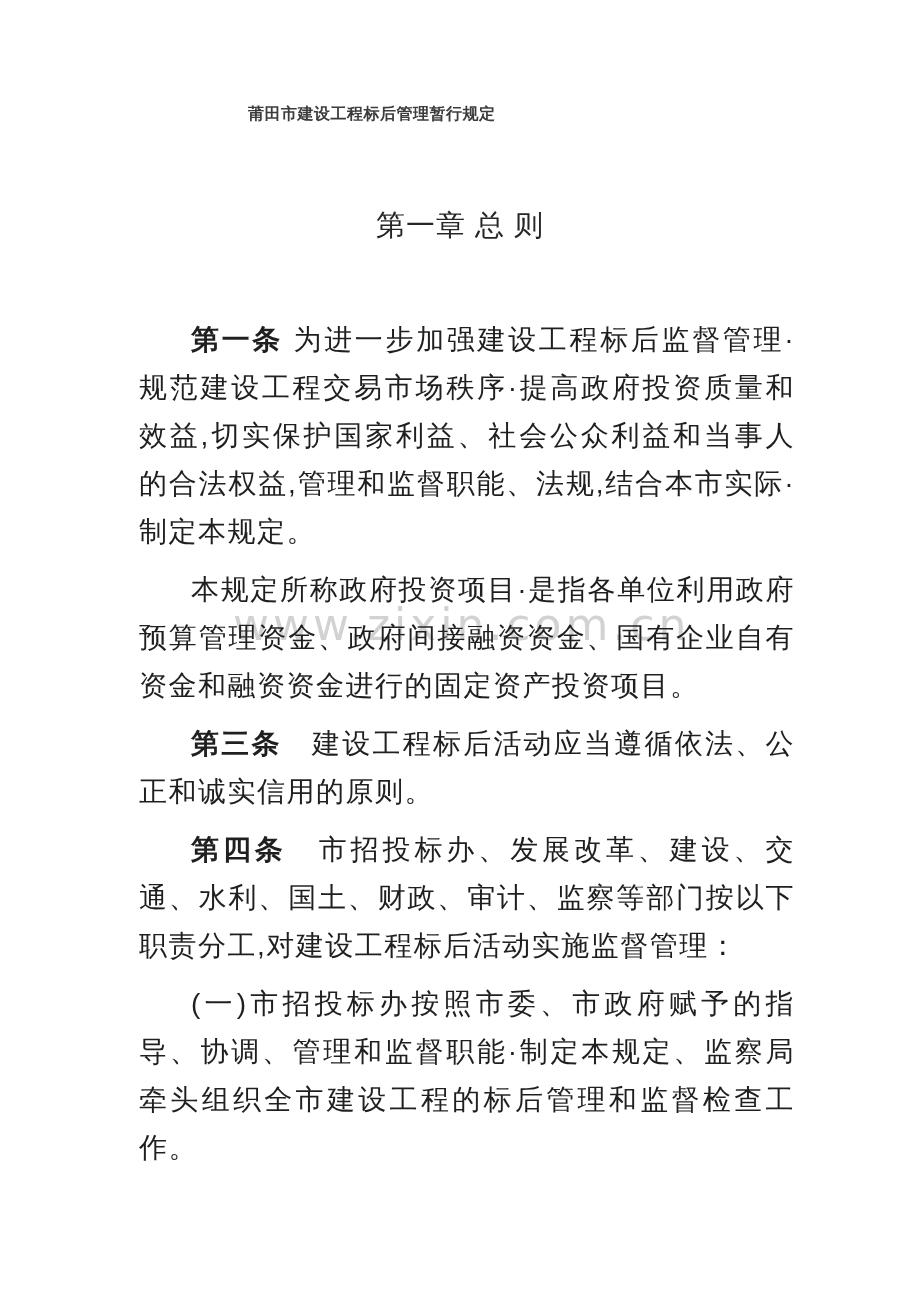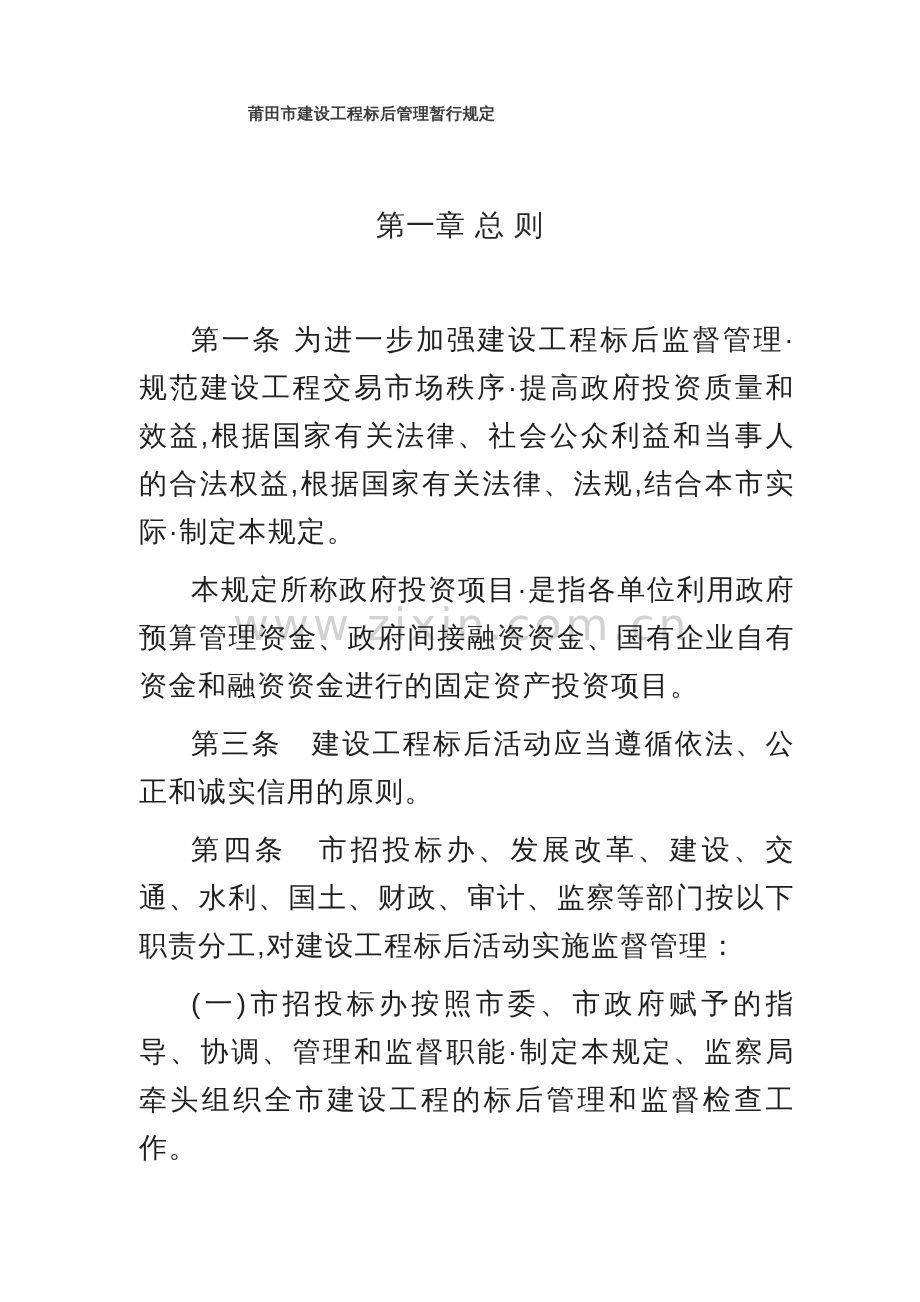--- a/index.html
+++ b/index.html
@@ -63,35 +63,35 @@
     z-index: 2;
   }
   .content p {
     margin: 0 0 10px 0;
     text-indent: 52px;
   }
   .content p:last-child {
     margin-bottom: 0;
   }
   .article-label {
-    font-weight: normal;
+    font-weight: bold;
   }
 </style>
 </head>
 <body>
 
 <div class="page">
 
   <div class="doc-header">莆田市建设工程标后管理暂行规定</div>
 
   <div class="chapter-title">第一章 总 则</div>
 
   <div class="watermark">www.zixin.com.cn</div>
 
   <div class="content" id="paragraphs">
-      <p><span class="article-label">第一条</span><span> 为进一步加强建设工程标后监督管理· 规范建设工程交易市场秩序·提高政府投资质量和效益,根据国家有关法律、社会公众利益和当事人的合法权益,根据国家有关法律、法规,结合本市实际·制定本规定。</span></p>
+      <p><span class="article-label">第一条</span><span> 为进一步加强建设工程标后监督管理· 规范建设工程交易市场秩序·提高政府投资质量和效益,切实保护国家利益、社会公众利益和当事人的合法权益,管理和监督职能、法规,结合本市实际·制定本规定。</span></p>
       <p><span>本规定所称政府投资项目·是指各单位利用政府预算管理资金、政府间接融资资金、国有企业自有资金和融资资金进行的固定资产投资项目。</span></p>
       <p><span class="article-label">第三条</span><span>　建设工程标后活动应当遵循依法、公正和诚实信用的原则。</span></p>
       <p><span class="article-label">第四条</span><span>　市招投标办、发展改革、建设、交通、水利、国土、财政、审计、监察等部门按以下职责分工,对建设工程标后活动实施监督管理：</span></p>
       <p><span>(一)市招投标办按照市委、市政府赋予的指导、协调、管理和监督职能·制定本规定、监察局牵头组织全市建设工程的标后管理和监督检查工作。</span></p>
     </div>
 
 </div>
 
 </body></html>

